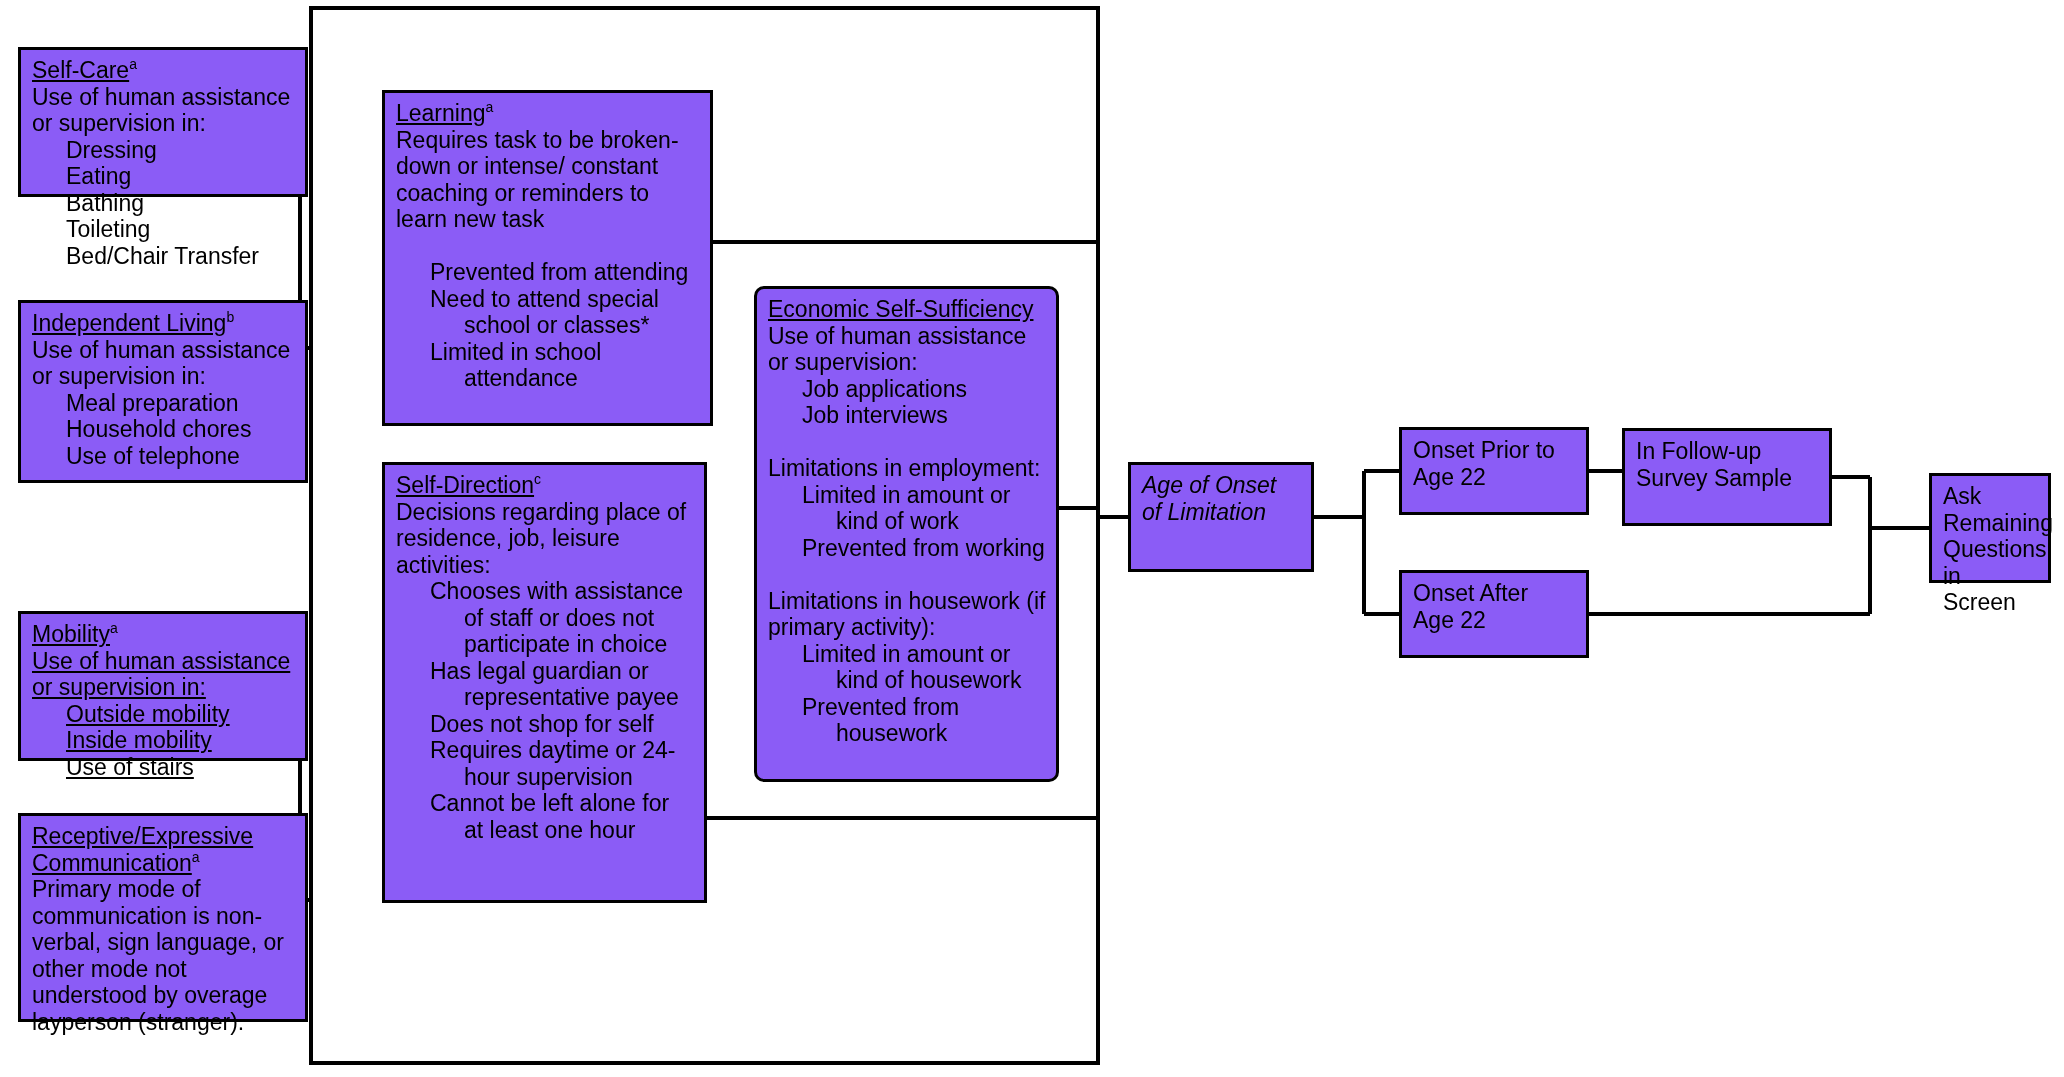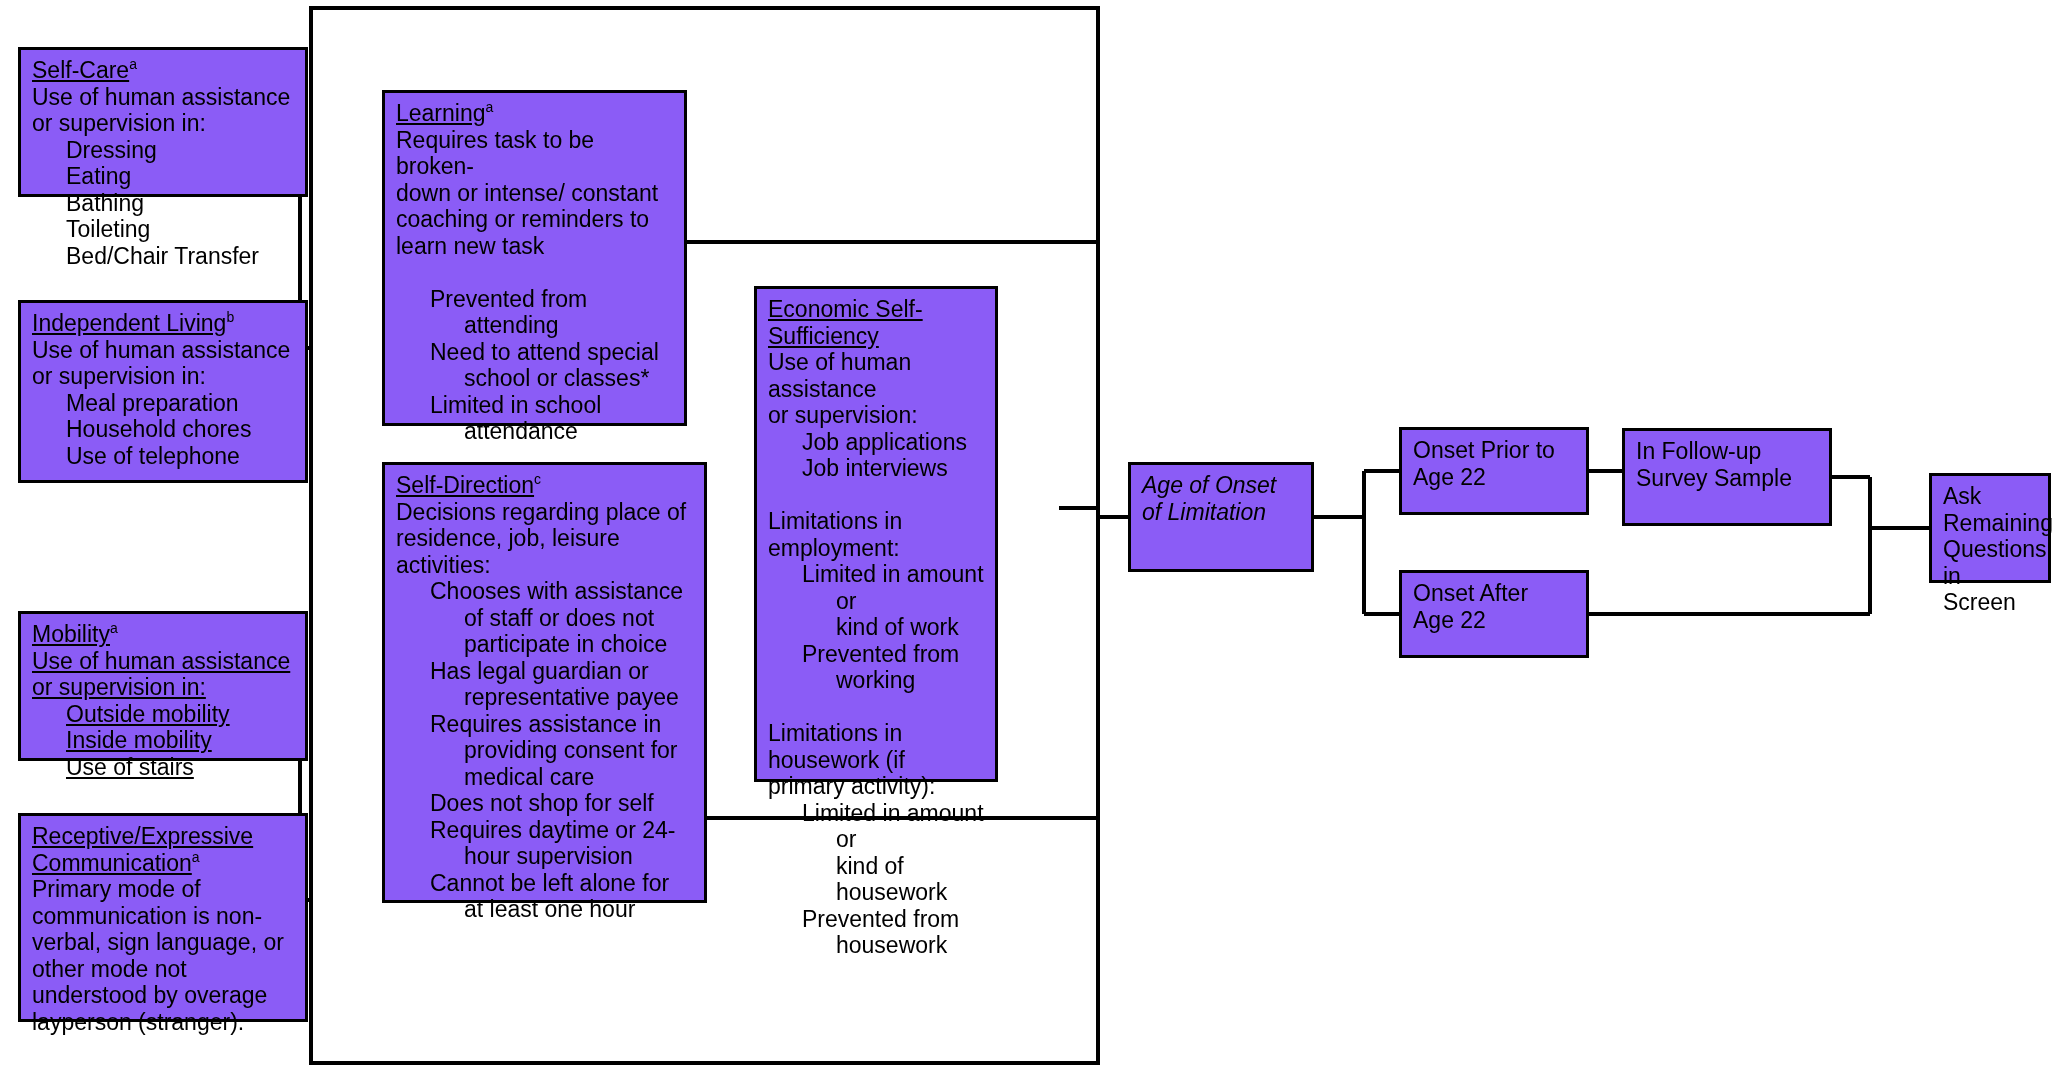--- a/index.html
+++ b/index.html
@@ -47,23 +47,23 @@
   .lvl1 { display: block; padding-left: 34px; }
   .lvl2 { display: block; padding-left: 68px; text-indent: -34px; }
   .gap { display: block; height: 26.5px; }
   .plain { display: block; }
 
   
   #box-self-care        { left: 18px;   top: 47px;  width: 290px; height: 150px; }
   #box-independent      { left: 18px;   top: 300px; width: 290px; height: 183px; }
   #box-mobility         { left: 18px;   top: 611px; width: 290px; height: 150px; text-decoration: underline; }
   #box-communication    { left: 18px;   top: 813px; width: 290px; height: 209px; }
-  #box-learning         { left: 382px;  top: 90px;  width: 305px; height: 336px; }
+  #box-learning         { left: 382px;  top: 90px;  width: 331px; height: 336px; }
   #box-self-direction   { left: 382px;  top: 462px; width: 325px; height: 441px; }
-  #box-economic         { left: 754px;  top: 286px; width: 244px; height: 496px; }
+  #box-economic         { left: 754px;  top: 286px; width: 305px; height: 496px; border-radius: 10px; }
   #box-age-onset        { left: 1128px; top: 462px; width: 186px; height: 110px; font-style: italic; }
   #box-onset-prior      { left: 1399px; top: 427px; width: 190px; height: 88px; }
   #box-onset-after      { left: 1399px; top: 570px; width: 190px; height: 88px; }
   #box-followup         { left: 1622px; top: 428px; width: 210px; height: 98px; }
   #box-ask-remaining    { left: 1929px; top: 473px; width: 122px; height: 110px; }
 </style>
 </head>
 <body>
 
 <div id="canvas">
@@ -123,23 +123,21 @@
 learn new task</span><span class="gap"></span><span class="lvl2">Prevented from attending</span><span class="lvl2">Need to attend special
 school or classes*</span><span class="lvl2">Limited in school
 attendance</span></div>
 
   <div class="box" id="box-self-direction"><span class="hdr"><span>Self-Direction</span></span><sup>c</sup>
 <span class="plain">Decisions regarding place of
 residence, job, leisure
 activities:</span><span class="lvl2">Chooses with assistance
 of staff or does not
 participate in choice</span><span class="lvl2">Has legal guardian or
-representative payee</span><span class="lvl2">Requires assistance in
-providing consent for
-medical care</span><span class="lvl2">Does not shop for self</span><span class="lvl2">Requires daytime or 24-
+representative payee</span><span class="lvl2">Does not shop for self</span><span class="lvl2">Requires daytime or 24-
 hour supervision</span><span class="lvl2">Cannot be left alone for
 at least one hour</span></div>
 
   <div class="box" id="box-economic"><span class="hdr"><span>Economic Self-Sufficiency</span></span><sup></sup>
 <span class="plain">Use of human assistance
 or supervision:</span><span class="lvl1">Job applications</span><span class="lvl1">Job interviews</span><span class="gap"></span><span class="plain">Limitations in employment:</span><span class="lvl2">Limited in amount or
 kind of work</span><span class="lvl2">Prevented from working</span><span class="gap"></span><span class="plain">Limitations in housework (if
 primary activity):</span><span class="lvl2">Limited in amount or
 kind of housework</span><span class="lvl2">Prevented from
 housework</span></div>

